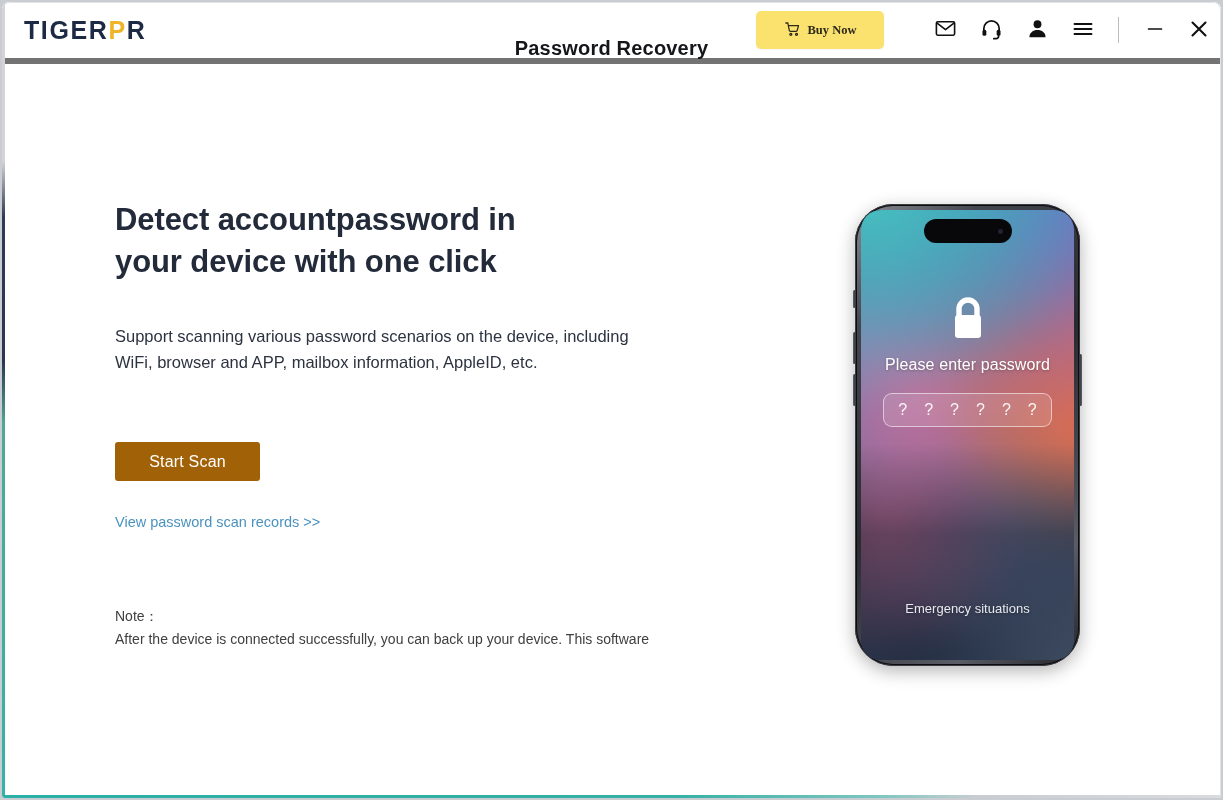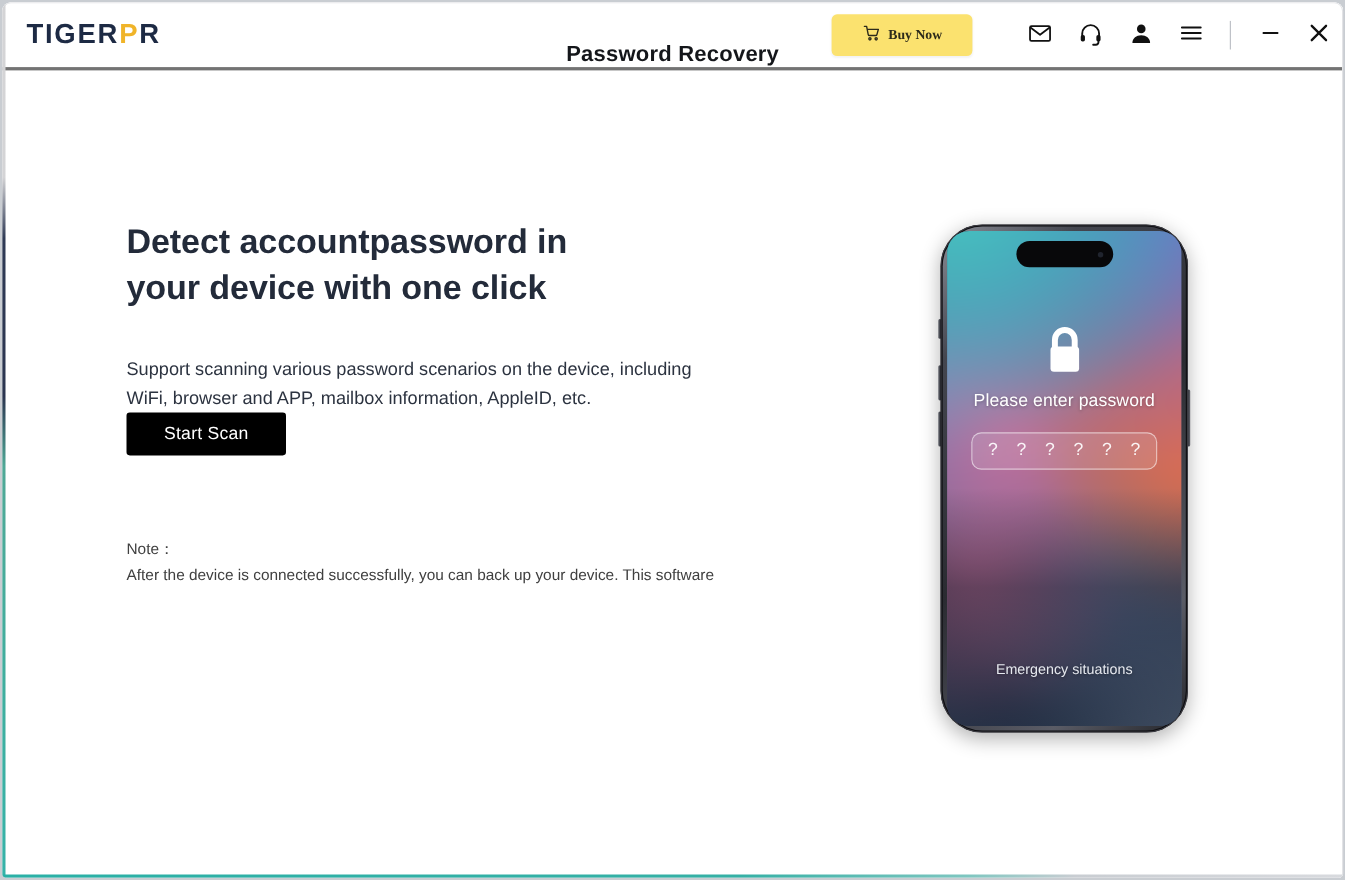--- a/index.html
+++ b/index.html
@@ -44,21 +44,21 @@
     border-radius: 8px 8px 4px 4px;
     pointer-events: none;
     z-index: 35;
   }
 
   
   .titlebar {
     position: relative;
     height: 62px;
     background: #ffffff;
-    border-bottom: 3px solid #737373;
+    border-bottom: 6px solid #737373;
     display: flex;
     align-items: center;
     z-index: 20;
     justify-content: center;
   }
   .brand {
     margin-left: 22px;
     font-size: 25px;
     font-weight: 700;
     letter-spacing: 1.6px;
@@ -139,22 +139,23 @@
     letter-spacing: -.1px;
   }
   .subtext {
     margin-top: 40px;
     font-size: 16.5px;
     line-height: 1.58;
     color: #2c3340;
     max-width: 545px;
   }
   .start-scan {
+    margin-top: 67px;
     width: 145px; height: 39px;
-    background: #000000;
+    background: #a16207;
     color: #ffffff;
     border: none; border-radius: 3px;
     font-size: 16px;
     font-family: "Liberation Sans", sans-serif;
     cursor: pointer;
     letter-spacing: .2px;
   }
   .records-link {
     display: inline-block;
     margin-top: 33px;
@@ -374,20 +375,23 @@
 
       <div class="subtext">
         <div>Support scanning various password scenarios on the device, including</div>
         <div>WiFi, browser and APP, mailbox information, AppleID, etc.</div>
       </div>
 
       <div>
         <button class="start-scan">Start Scan</button>
       </div>
 
+      <div>
+        <a class="records-link">View password scan records &gt;&gt;</a>
+      </div>
 
       <div class="note-block">
         <div>Note：</div>
         <div>After the device is connected successfully, you can back up your device. This software</div>
       </div>
 
     </div>
 
     <div class="phone-wrap">
       <div class="btn-side silencer"></div>

